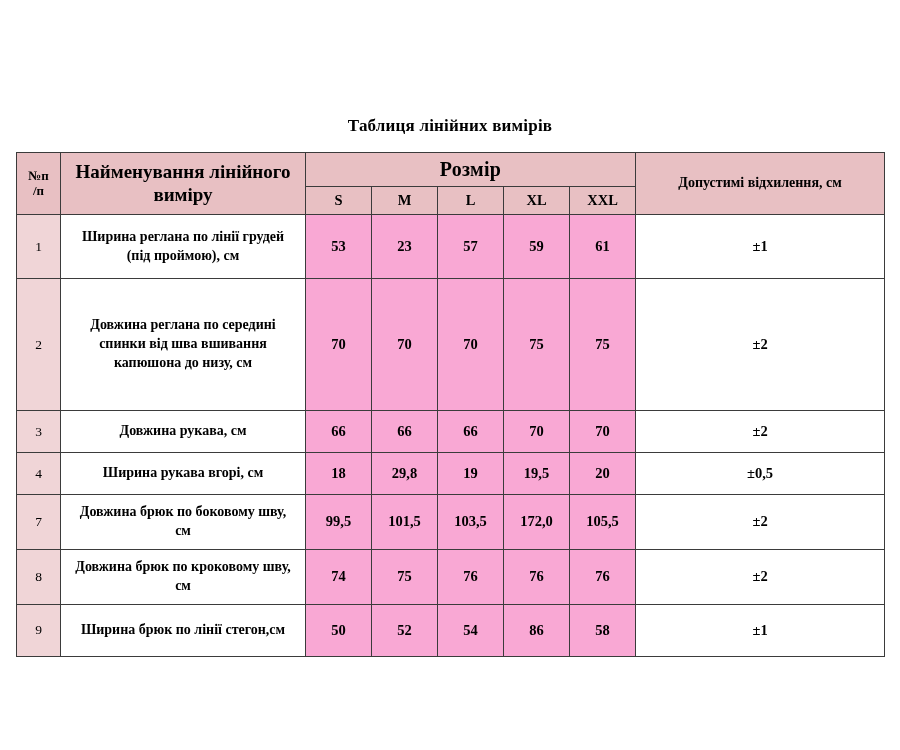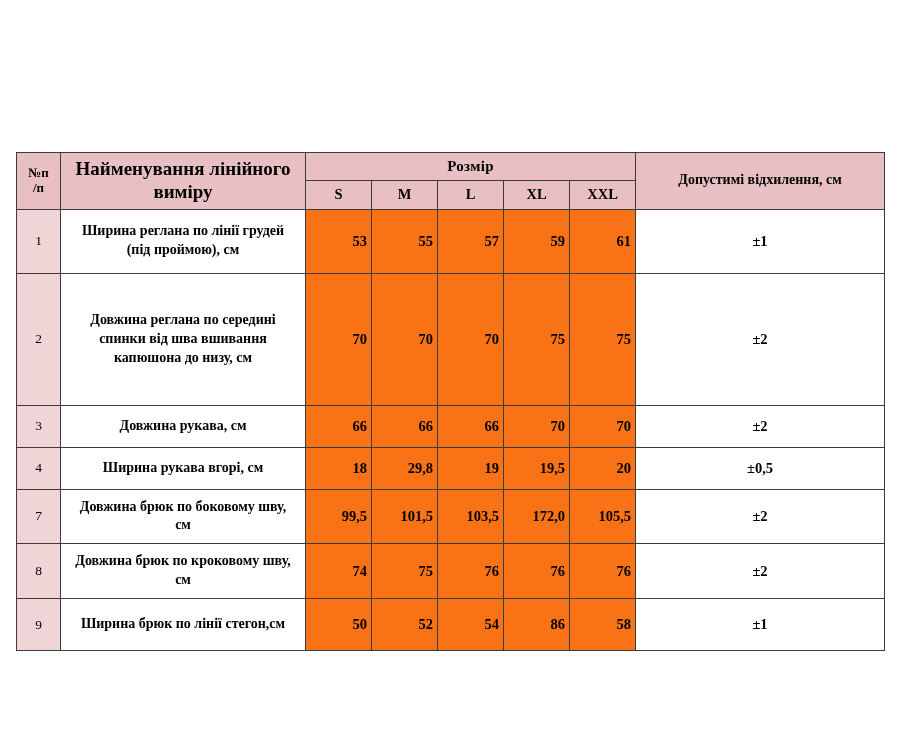--- a/index.html
+++ b/index.html
@@ -54,21 +54,21 @@
     font-size: 13px;
     line-height: 1.15;
   }
   th.col-name {
     font-size: 19px;
     line-height: 1.2;
     padding-left: 8px;
     padding-right: 8px;
   }
   th.col-size-group {
-    font-size: 15px;
+    font-size: 20px;
     letter-spacing: 0.3px;
     margin-top: 26px;
   }
   th.col-size {
     font-size: 14.5px;
   }
   th.col-dev {
     font-size: 14px;
     line-height: 1.2;
     padding-left: 10px;
@@ -80,40 +80,40 @@
   }
   tbody td.cell-name {
     background: #ffffff;
     font-weight: bold;
     font-size: 14px;
     line-height: 1.35;
     padding: 8px 10px;
     margin-left: 29px;
   }
   tbody td.cell-val {
-    background: #f97316;
+    background: #f9a8d4;
     font-weight: bold;
     font-size: 14.5px;
-    text-align: right;
   }
   tbody td.cell-dev {
     background: #ffffff;
     font-weight: bold;
     font-size: 14.5px;
   }
   .r-tall-1 { height: 64px; }
   .r-tall-2 { height: 132px; }
   .r-norm { height: 42px; }
   .r-mid { height: 52px; }
 </style>
 </head>
 <body>
 
 <div class="page">
 
+  <div class="title">Таблиця лінійних вимірів</div>
 
   <table class="sizes">
     <colgroup>
       <col style="width:44px">
       <col style="width:245px">
       <col style="width:66px">
       <col style="width:66px">
       <col style="width:66px">
       <col style="width:66px">
       <col style="width:66px">
@@ -135,21 +135,21 @@
         <th class="col-size">L</th>
         <th class="col-size">XL</th>
         <th class="col-size">XXL</th>
       </tr>
     </thead>
     <tbody>
       <tr class="r-tall-1">
         <td class="cell-num">1</td>
         <td class="cell-name">Ширина реглана по лінії грудей (під проймою), см</td>
         <td class="cell-val">53</td>
-        <td class="cell-val">55</td>
+        <td class="cell-val">23</td>
         <td class="cell-val">57</td>
         <td class="cell-val">59</td>
         <td class="cell-val">61</td>
         <td class="cell-dev">±1</td>
       </tr>
       <tr class="r-tall-2">
         <td class="cell-num">2</td>
         <td class="cell-name">Довжина реглана по середині спинки від шва вшивання капюшона до низу, см</td>
         <td class="cell-val">70</td>
         <td class="cell-val">70</td>

